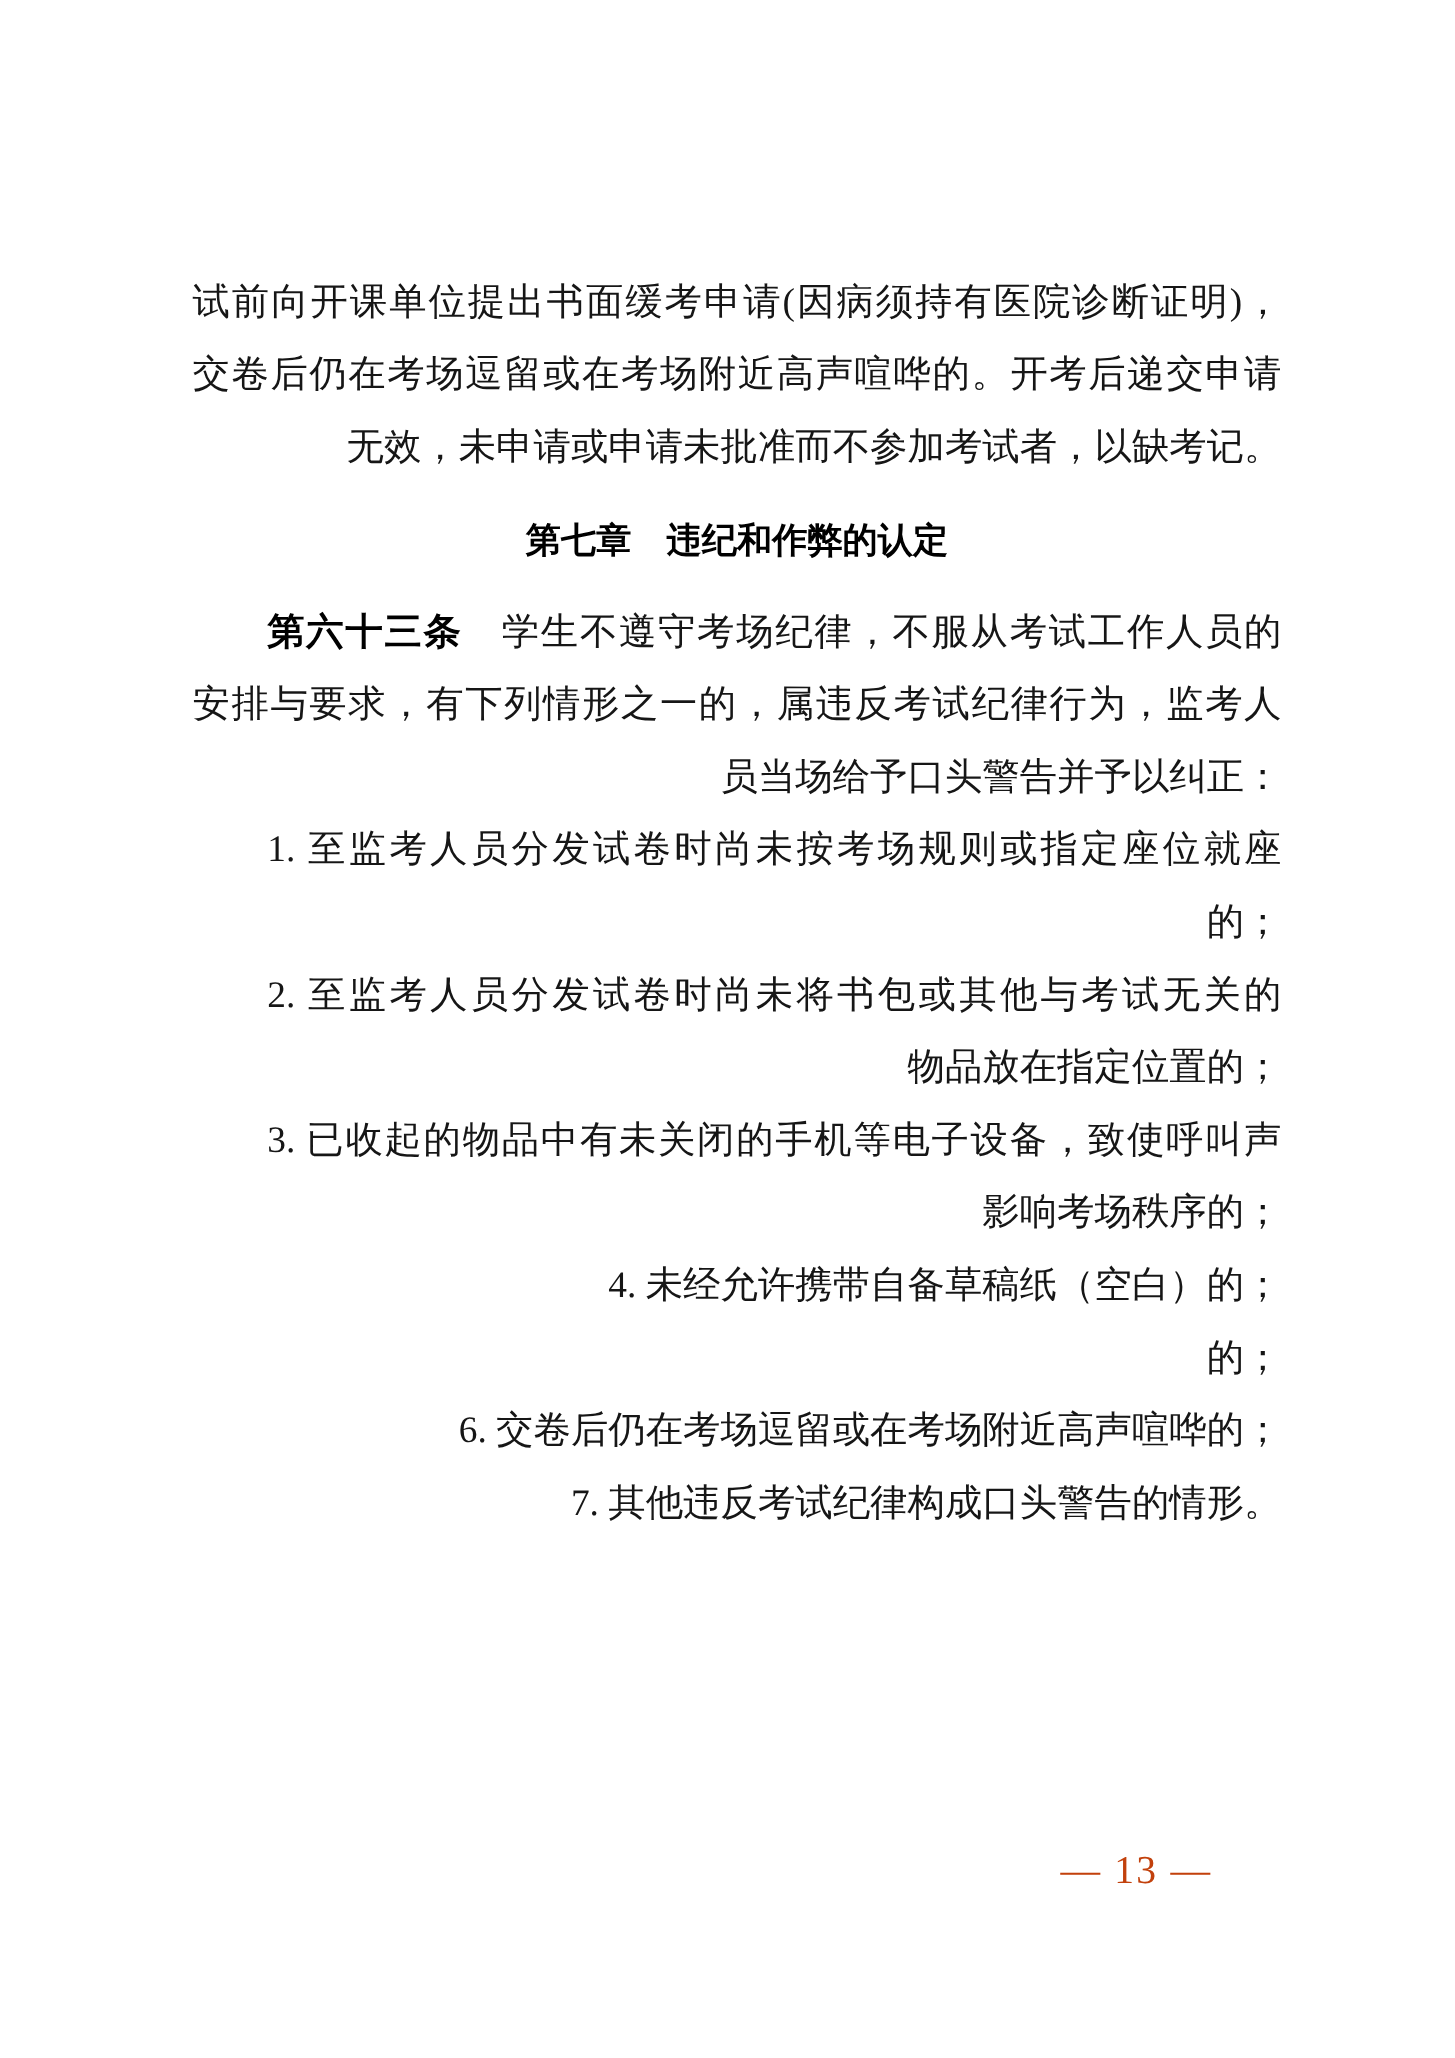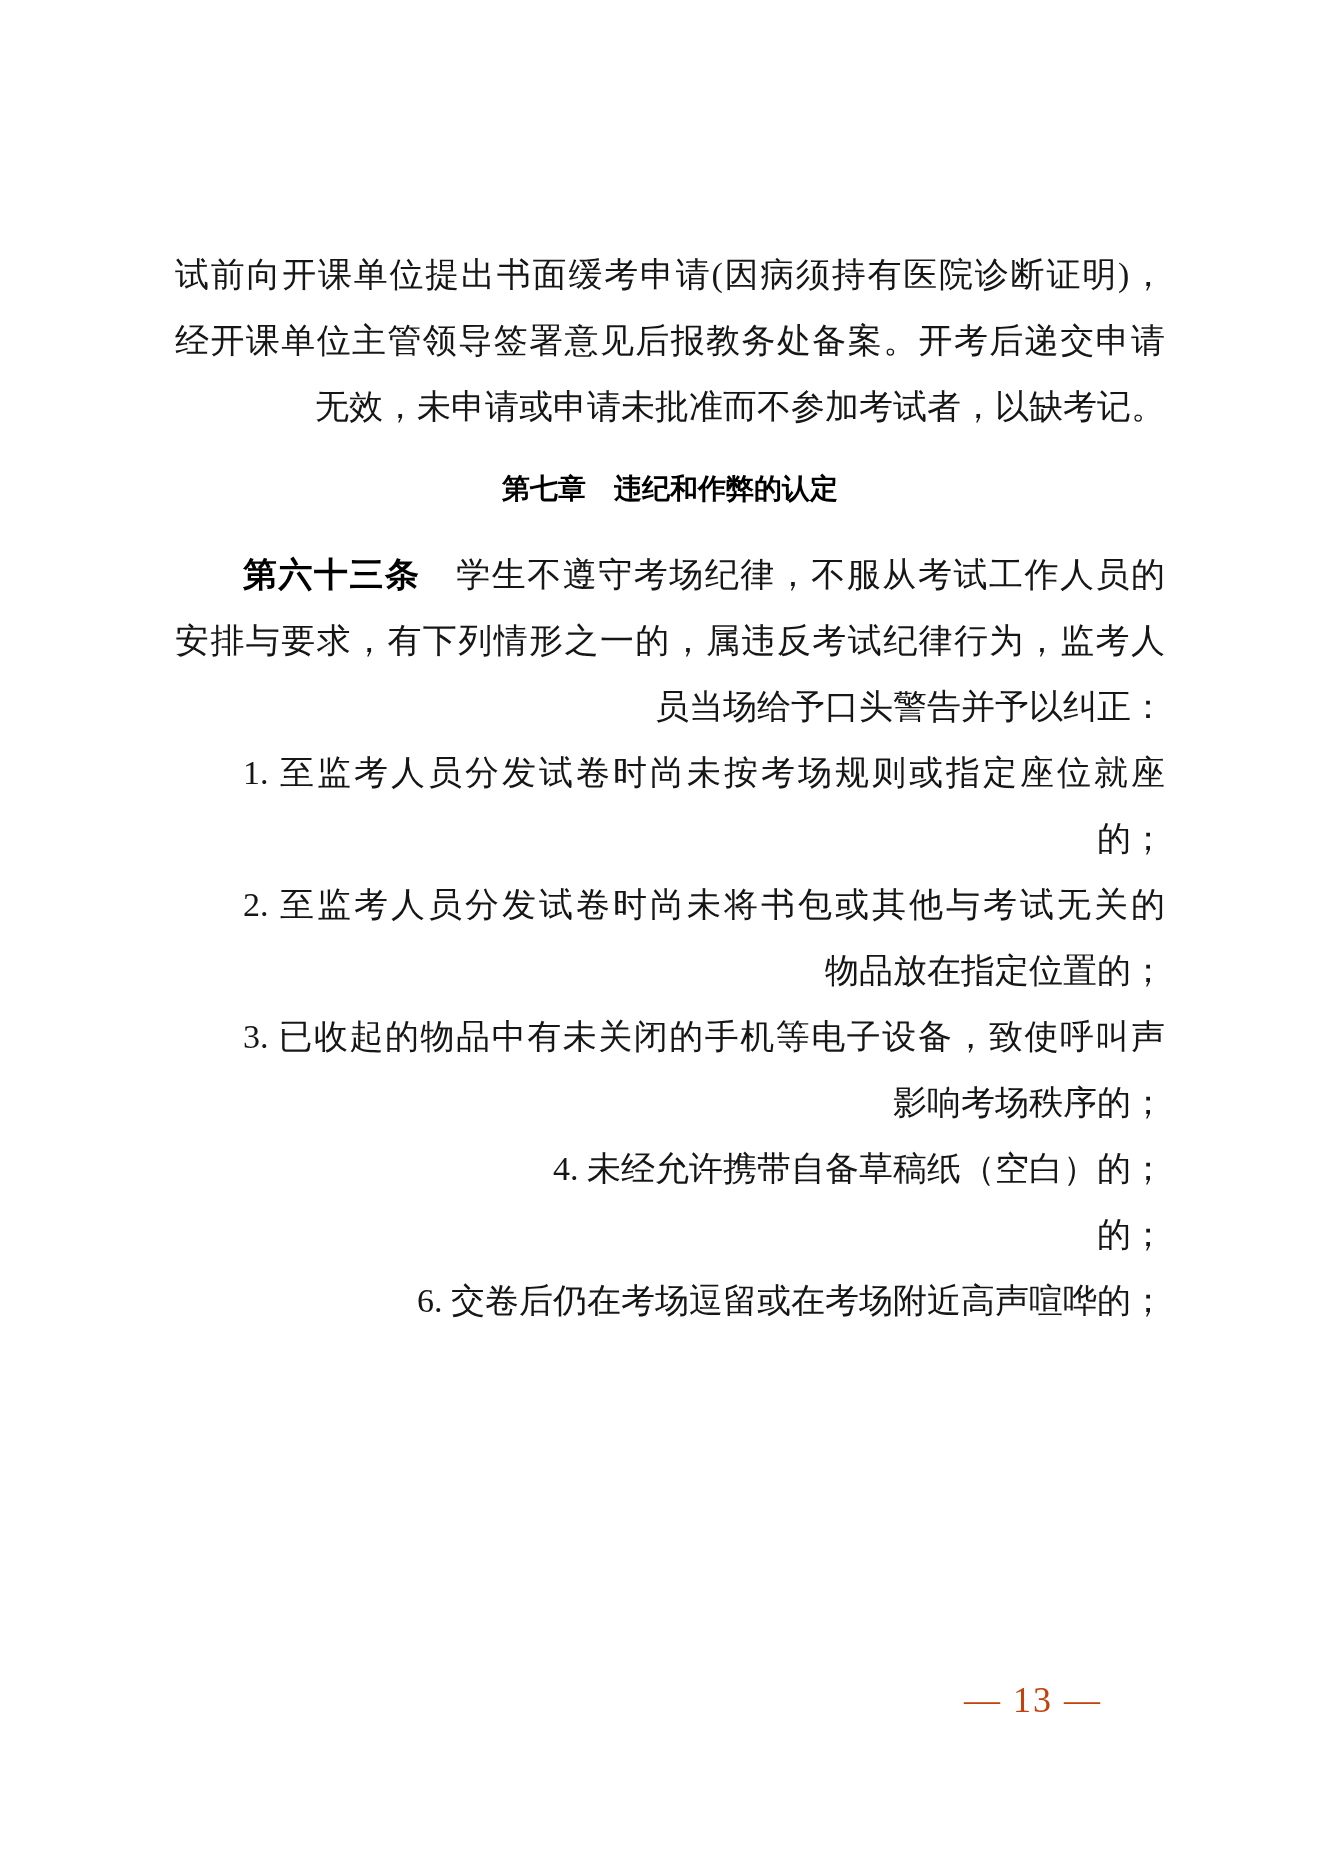--- a/index.html
+++ b/index.html
@@ -23,23 +23,23 @@
   }
   .ln { text-align: right; }
   
   .j  {
     text-align: justify;
     text-align-last: justify;
     text-justify: inter-character;
   }
   .ind { text-indent: 2em; }
   .chapter {
-    font-family: Liberation Mono, monospace;
+    font-family: Liberation Serif, serif;
     font-weight: 700;
-    font-size: 28px;
+    font-size: 32px;
     line-height: 66px;
     text-align: center;
     margin: 18px 0;
     color: #000;
   }
   .article-label {
     font-family: Liberation Serif, serif;
     font-weight: 700;
     color: #000;
   }
@@ -53,21 +53,21 @@
     letter-spacing: 2px;
   }
 </style>
 </head>
 <body>
 
 <div class="page">
   <div class="content">
 
     <div class="ln j">试前向开课单位提出书面缓考申请(因病须持有医院诊断证明)，</div>
-    <div class="ln j">经开课单位主管领导签署意见后报教务处备案。开考后递交申请</div>
+    <div class="ln j">交卷后仍在考场逗留或在考场附近高声喧哗的。开考后递交申请</div>
     <div class="ln">无效，未申请或申请未批准而不参加考试者，以缺考记。</div>
 
     <div class="chapter">第七章　违纪和作弊的认定</div>
 
     <div class="ln j ind"><span class="article-label">第六十三条</span><span>　学生不遵守考场纪律，不服从考试工作人员的</span></div>
     <div class="ln j">安排与要求，有下列情形之一的，属违反考试纪律行为，监考人</div>
     <div class="ln">员当场给予口头警告并予以纠正：</div>
 
     <div class="ln j ind">1. 至监考人员分发试卷时尚未按考场规则或指定座位就座</div>
     <div class="ln">的；</div>
@@ -77,17 +77,18 @@
 
     <div class="ln j ind">3. 已收起的物品中有未关闭的手机等电子设备，致使呼叫声</div>
     <div class="ln">影响考场秩序的；</div>
 
     <div class="ln ind">4. 未经允许携带自备草稿纸（空白）的；</div>
 
     <div class="ln">的；</div>
 
     <div class="ln ind">6. 交卷后仍在考场逗留或在考场附近高声喧哗的；</div>
 
+    <div class="ln ind">7. 其他违反考试纪律构成口头警告的情形。</div>
 
   </div>
 
   <div class="footer">— 13 —</div>
 </div>
 
 </body></html>

